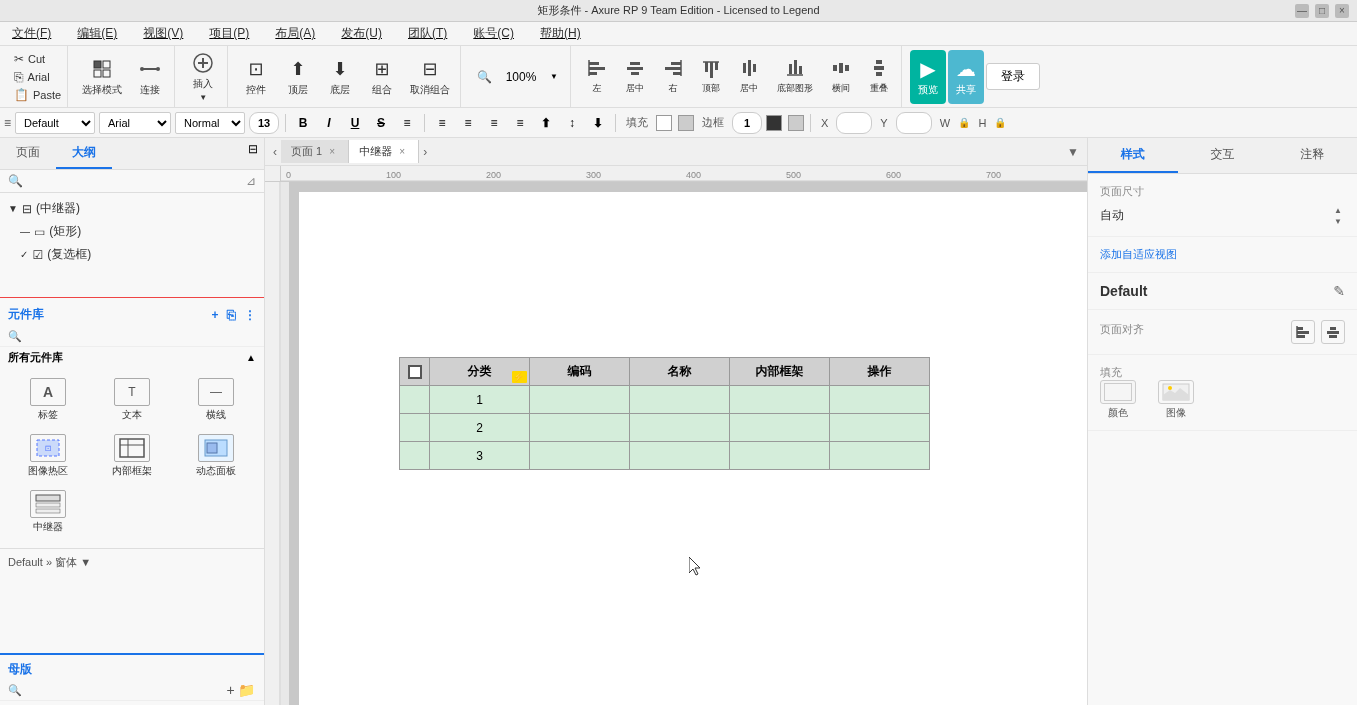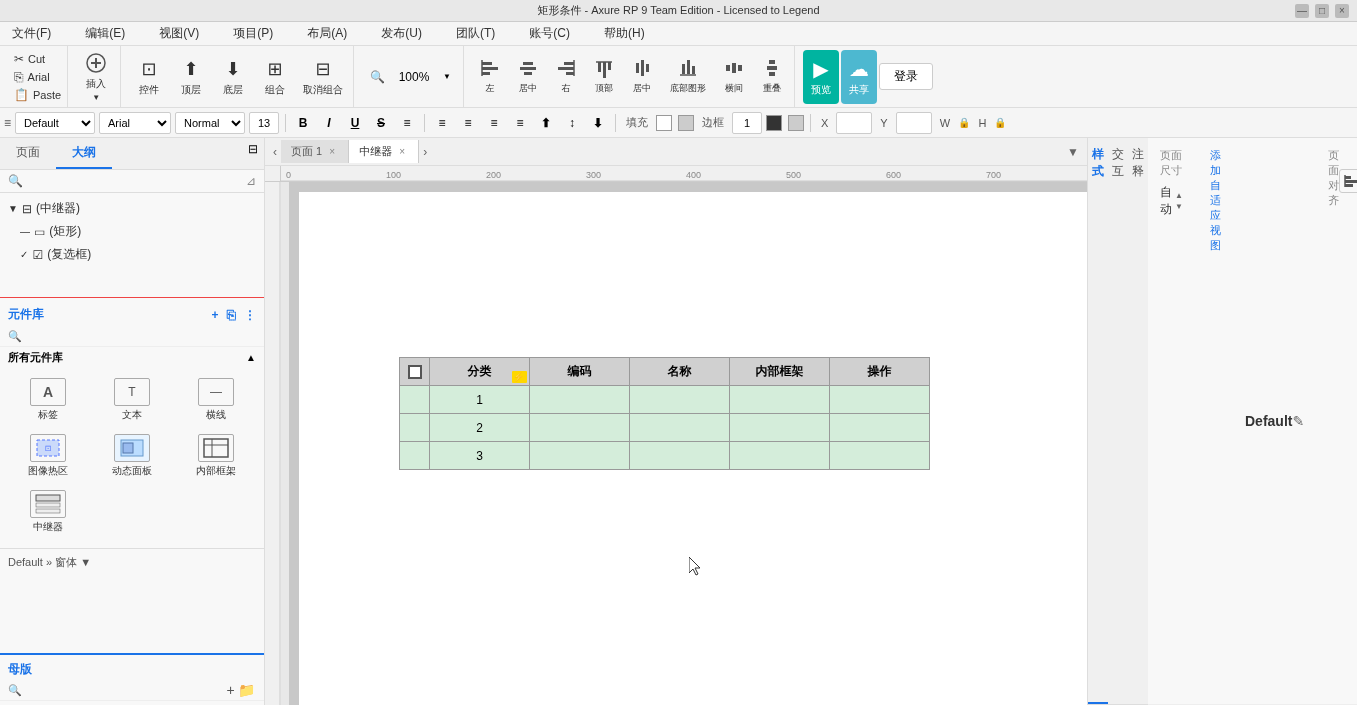--- a/index.html
+++ b/index.html
@@ -34,21 +34,22 @@
     }
 
     
     .menubar {
       height: 24px;
       background: #f5f5f5;
       display: flex;
       align-items: center;
       padding: 0 4px;
       border-bottom: 1px solid #ddd;
-      gap: 18px;
+      gap: 10px;
+      text-decoration: underline;
     }
     .menubar-item {
       padding: 2px 8px;
       font-size: 12px;
       color: #333;
       cursor: pointer;
       border-radius: 2px;
     }
 
     
@@ -188,24 +189,25 @@
       display: inline-block;
     }
     .format-label {
       font-size: 11px;
       color: #555;
       padding: 0 4px;
     }
     .format-num {
       width: 30px; height: 22px;
       border: 1px solid #ccc;
-      border-radius: 2px;
+      border-radius: 9px;
       text-align: center;
       font-size: 11px;
       background: white;
+      font-weight: bold;
     }
 
     
     .main-layout {
       display: flex;
       height: calc(705px - 22px - 24px - 62px - 30px);
     }
 
     
     .left-panel {
@@ -409,21 +411,21 @@
       position: relative;
       background: #c8c8c8;
     }
 
     
     .right-panel {
       width: 270px;
       background: #f8f8f8;
       border-left: 1px solid #ddd;
       display: flex;
-      flex-direction: row;
+      flex-direction: column;
     }
     .right-tabs {
       display: flex;
       border-bottom: 1px solid #ddd;
       background: #f0f0f0;
     }
     .right-tab {
       flex: 1;
       padding: 8px 4px;
       text-align: center;
@@ -572,20 +574,43 @@
     <div class="clipboard-item">
       <span style="font-size:12px;">⎘</span>
       <span>Arial</span>
     </div>
     <div class="clipboard-item">
       <span style="font-size:12px;">📋</span>
       <span>Paste</span>
     </div>
   </div>
 
+  <div class="toolbar-group">
+    <div class="toolbar-btn">
+      <div class="icon">
+        <svg width="24" height="24" viewBox="0 0 24 24">
+          <rect x="4" y="4" width="7" height="7" fill="#555" stroke="#333" stroke-width="1"></rect>
+          <rect x="13" y="4" width="7" height="7" fill="none" stroke="#333" stroke-width="1"></rect>
+          <rect x="4" y="13" width="7" height="7" fill="none" stroke="#333" stroke-width="1"></rect>
+          <rect x="13" y="13" width="7" height="7" fill="none" stroke="#333" stroke-width="1"></rect>
+        </svg>
+      </div>
+      <span>选择模式</span>
+    </div>
+    <div class="toolbar-btn">
+      <div class="icon">
+        <svg width="24" height="24" viewBox="0 0 24 24">
+          <line x1="4" y1="12" x2="20" y2="12" stroke="#555" stroke-width="2"></line>
+          <circle cx="4" cy="12" r="2" fill="#555"></circle>
+          <circle cx="20" cy="12" r="2" fill="#555"></circle>
+        </svg>
+      </div>
+      <span>连接</span>
+    </div>
+  </div>
 
   <div class="toolbar-group">
     <div class="toolbar-btn">
       <div class="icon">
         <svg width="24" height="24" viewBox="0 0 24 24">
           <circle cx="12" cy="12" r="9" fill="none" stroke="#555" stroke-width="1.5"></circle>
           <line x1="12" y1="7" x2="12" y2="17" stroke="#555" stroke-width="2"></line>
           <line x1="7" y1="12" x2="17" y2="12" stroke="#555" stroke-width="2"></line>
         </svg>
       </div>
@@ -841,37 +866,37 @@
         <div class="component-item">
           <div class="component-icon" style="border:1px solid #aaa; width:36px; height:28px; display:flex;align-items:center;justify-content:center; border-radius:2px;">
             <svg width="26" height="20" viewBox="0 0 26 20">
                 <rect x="2" y="2" width="22" height="16" fill="rgba(100,150,255,0.3)" stroke="#5577ff" stroke-width="1" stroke-dasharray="3,2"></rect>
                 <text x="13" y="13" text-anchor="middle" font-size="8" fill="#5577ff">⊡</text>
               </svg>
           </div>
           <span>图像热区</span>
         </div>
         <div class="component-item">
-          <div class="component-icon" style="border:1px solid #aaa; width:36px; height:28px; display:flex;align-items:center;justify-content:center; border-radius:2px; background:#e8f4ff;">
-            <svg width="26" height="20">
-                <rect x="2" y="2" width="22" height="16" fill="#bbddff" stroke="#6699cc" stroke-width="1"></rect>
-                <rect x="4" y="5" width="10" height="10" fill="#99bbee" stroke="#5577aa" stroke-width="1"></rect>
-              </svg>
-          </div>
-          <span>动态面板</span>
-        </div>
-        <div class="component-item">
           <div class="component-icon" style="border:1px solid #aaa; width:36px; height:28px; display:flex;align-items:center;justify-content:center; border-radius:2px;">
             <svg width="28" height="22">
                 <rect x="2" y="2" width="24" height="18" fill="none" stroke="#555" stroke-width="1.5"></rect>
                 <line x1="2" y1="8" x2="26" y2="8" stroke="#555" stroke-width="1"></line>
                 <line x1="10" y1="2" x2="10" y2="20" stroke="#555" stroke-width="1"></line>
               </svg>
           </div>
           <span>内部框架</span>
+        </div>
+        <div class="component-item">
+          <div class="component-icon" style="border:1px solid #aaa; width:36px; height:28px; display:flex;align-items:center;justify-content:center; border-radius:2px; background:#e8f4ff;">
+            <svg width="26" height="20">
+                <rect x="2" y="2" width="22" height="16" fill="#bbddff" stroke="#6699cc" stroke-width="1"></rect>
+                <rect x="4" y="5" width="10" height="10" fill="#99bbee" stroke="#5577aa" stroke-width="1"></rect>
+              </svg>
+          </div>
+          <span>动态面板</span>
         </div>
         <div class="component-item">
           <div class="component-icon" style="border:1px solid #aaa; width:36px; height:28px; display:flex;align-items:center;justify-content:center; border-radius:2px;">
             <svg width="28" height="22">
                 <rect x="2" y="2" width="24" height="6" fill="#ddd" stroke="#555" stroke-width="1"></rect>
                 <rect x="2" y="10" width="24" height="4" fill="#eee" stroke="#555" stroke-width="0.5"></rect>
                 <rect x="2" y="16" width="24" height="4" fill="#eee" stroke="#555" stroke-width="0.5"></rect>
               </svg>
           </div>
           <span>中继器</span>

